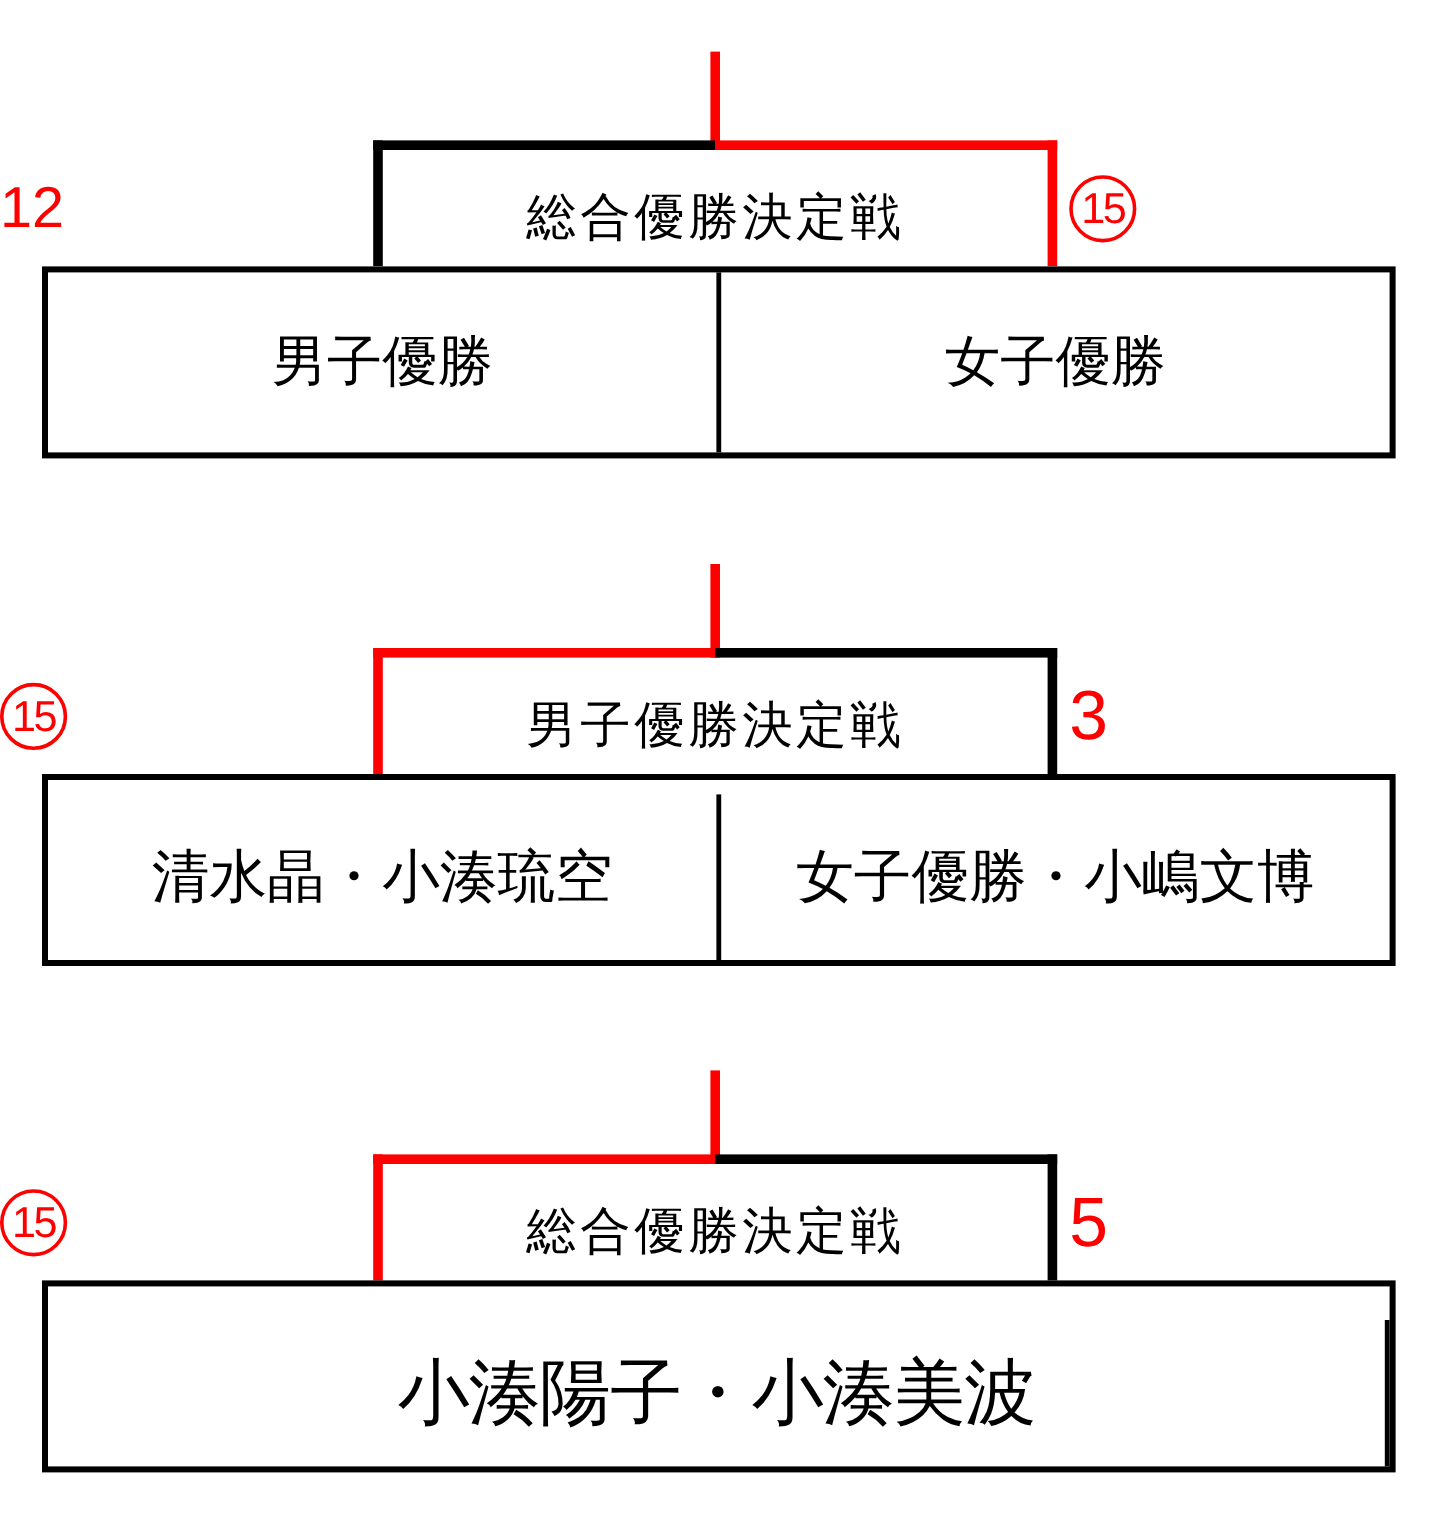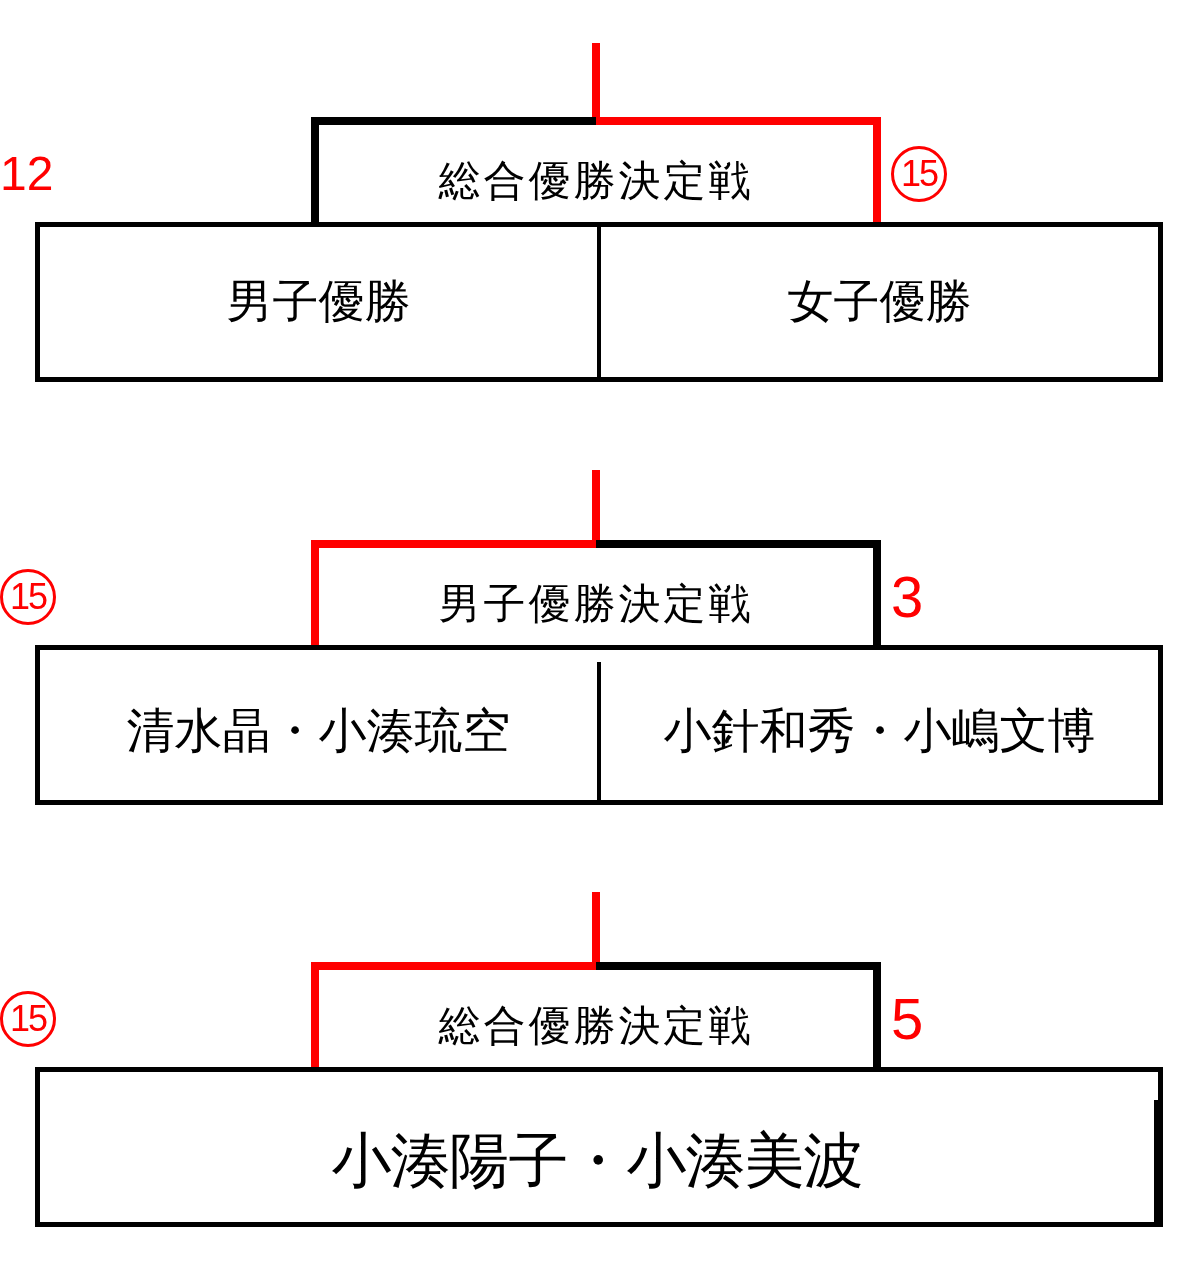--- a/index.html
+++ b/index.html
@@ -121,21 +121,21 @@
       <span class="circ">15</span>
     </div>
     <div class="score-area sa-right">
       <span class="plain">3</span>
     </div>
     <div class="box">
       <div class="cell cell-l n48">
         <span>清水晶・小湊琉空</span>
       </div>
       <div class="cell n48">
-        <span>小針和秀・小嶋文博</span>
+        <span>女子優勝・小嶋文博</span>
       </div>
     </div>
   </div>
 
   <div class="bracket" id="b3">
     <div class="line stem red"></div>
     <div class="line hl hl-l red"></div>
     <div class="line hl hl-r blk"></div>
     <div class="line vl vl-l red"></div>
     <div class="line vl vl-r blk"></div>

